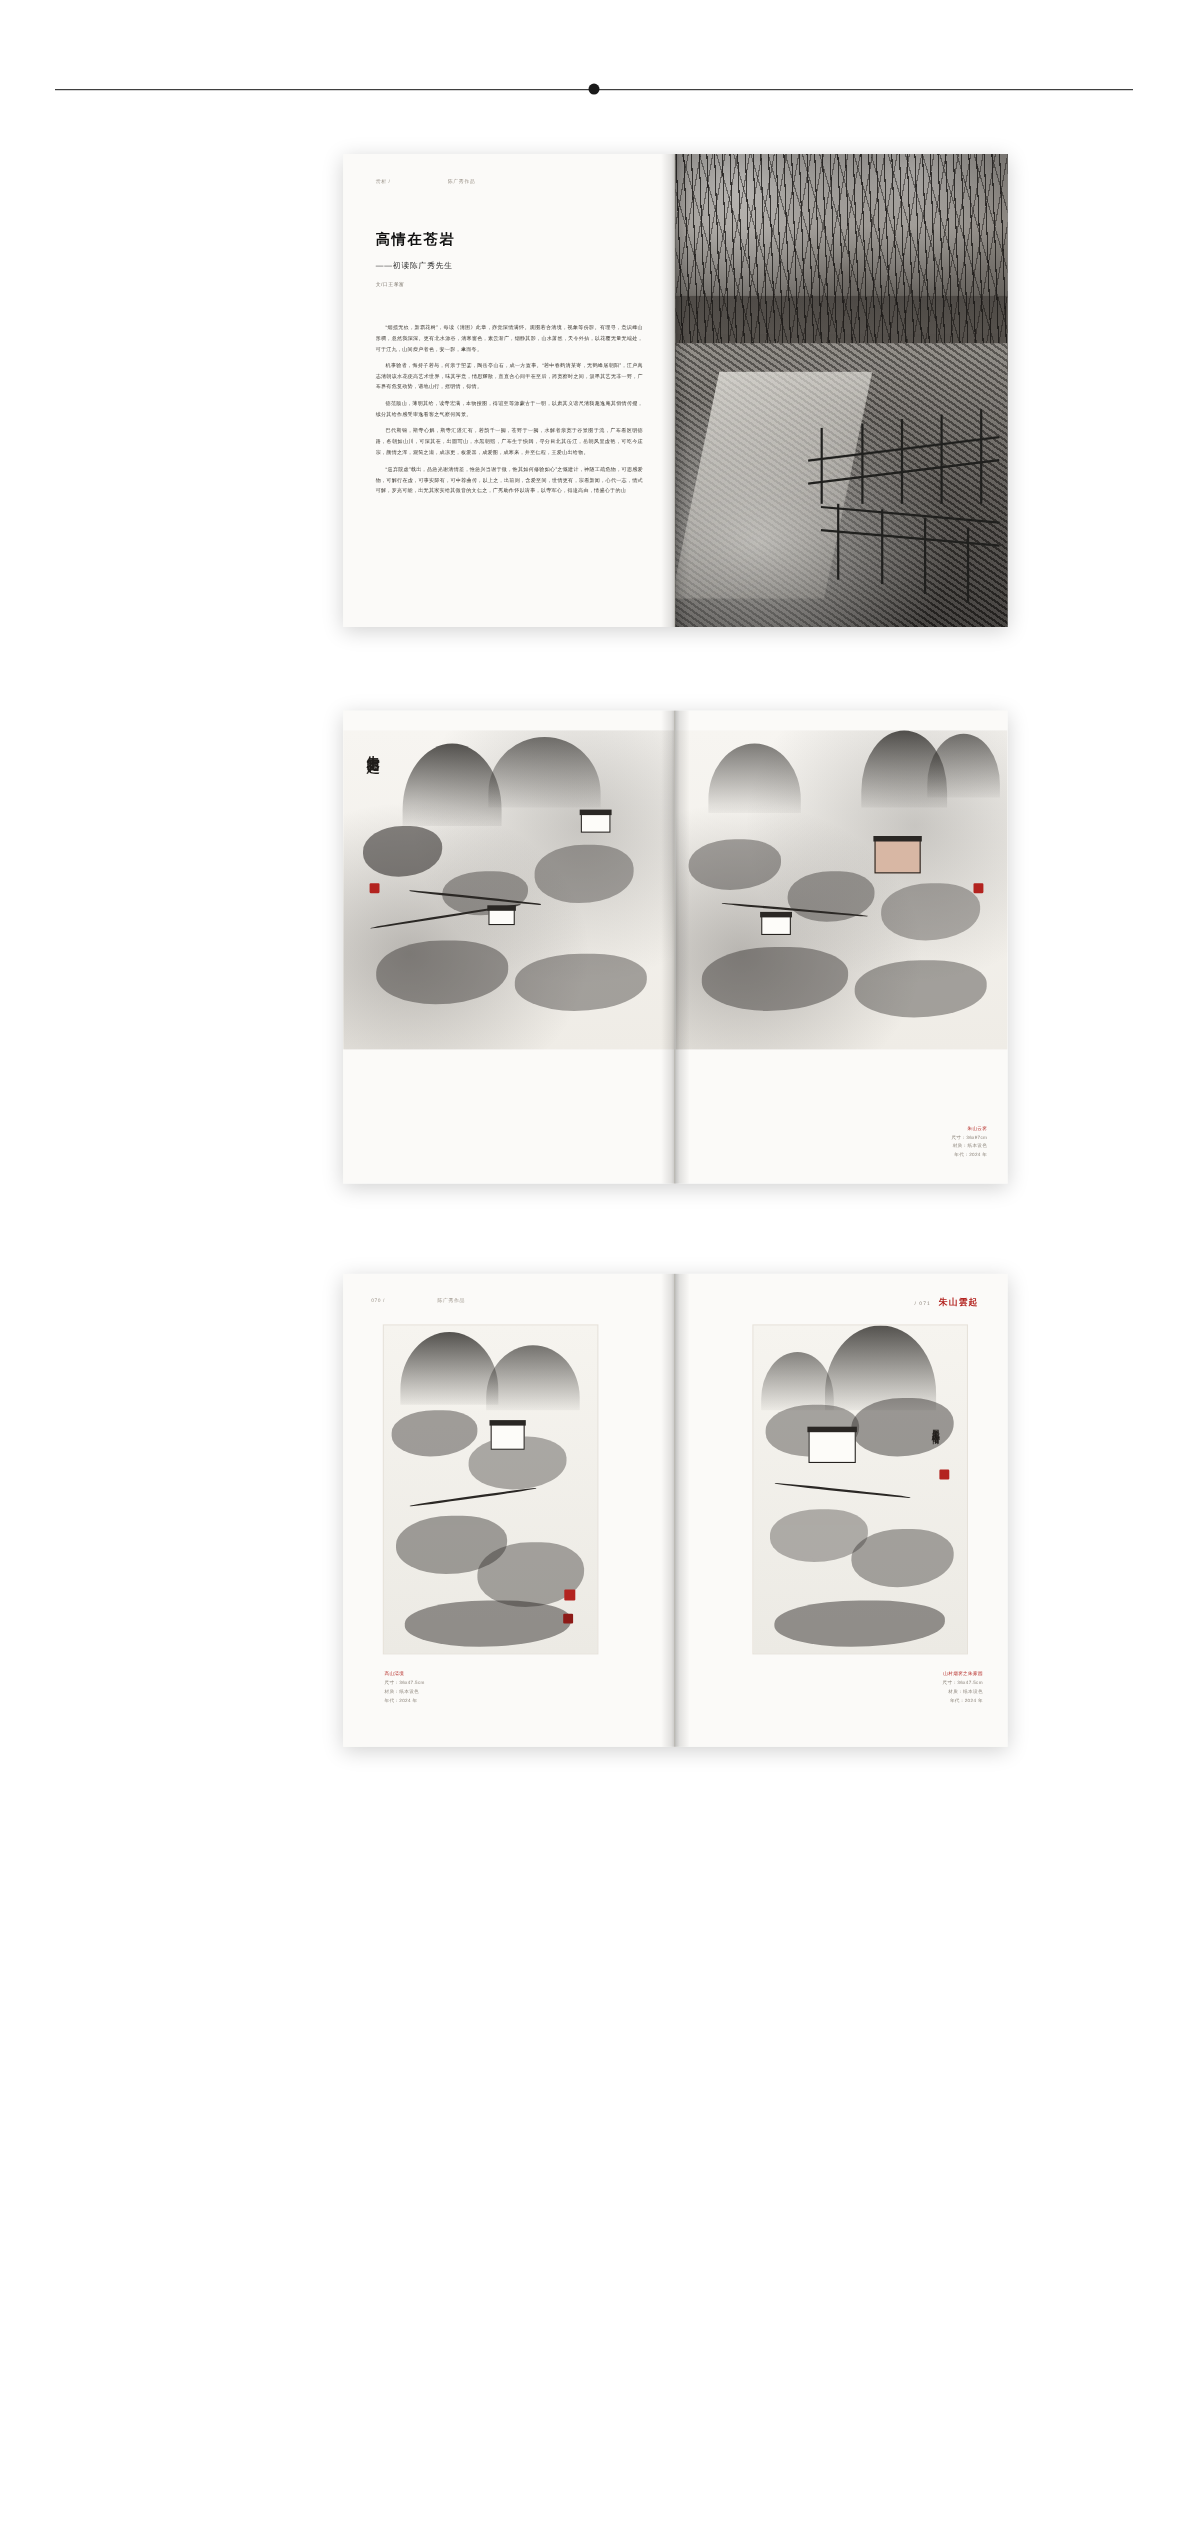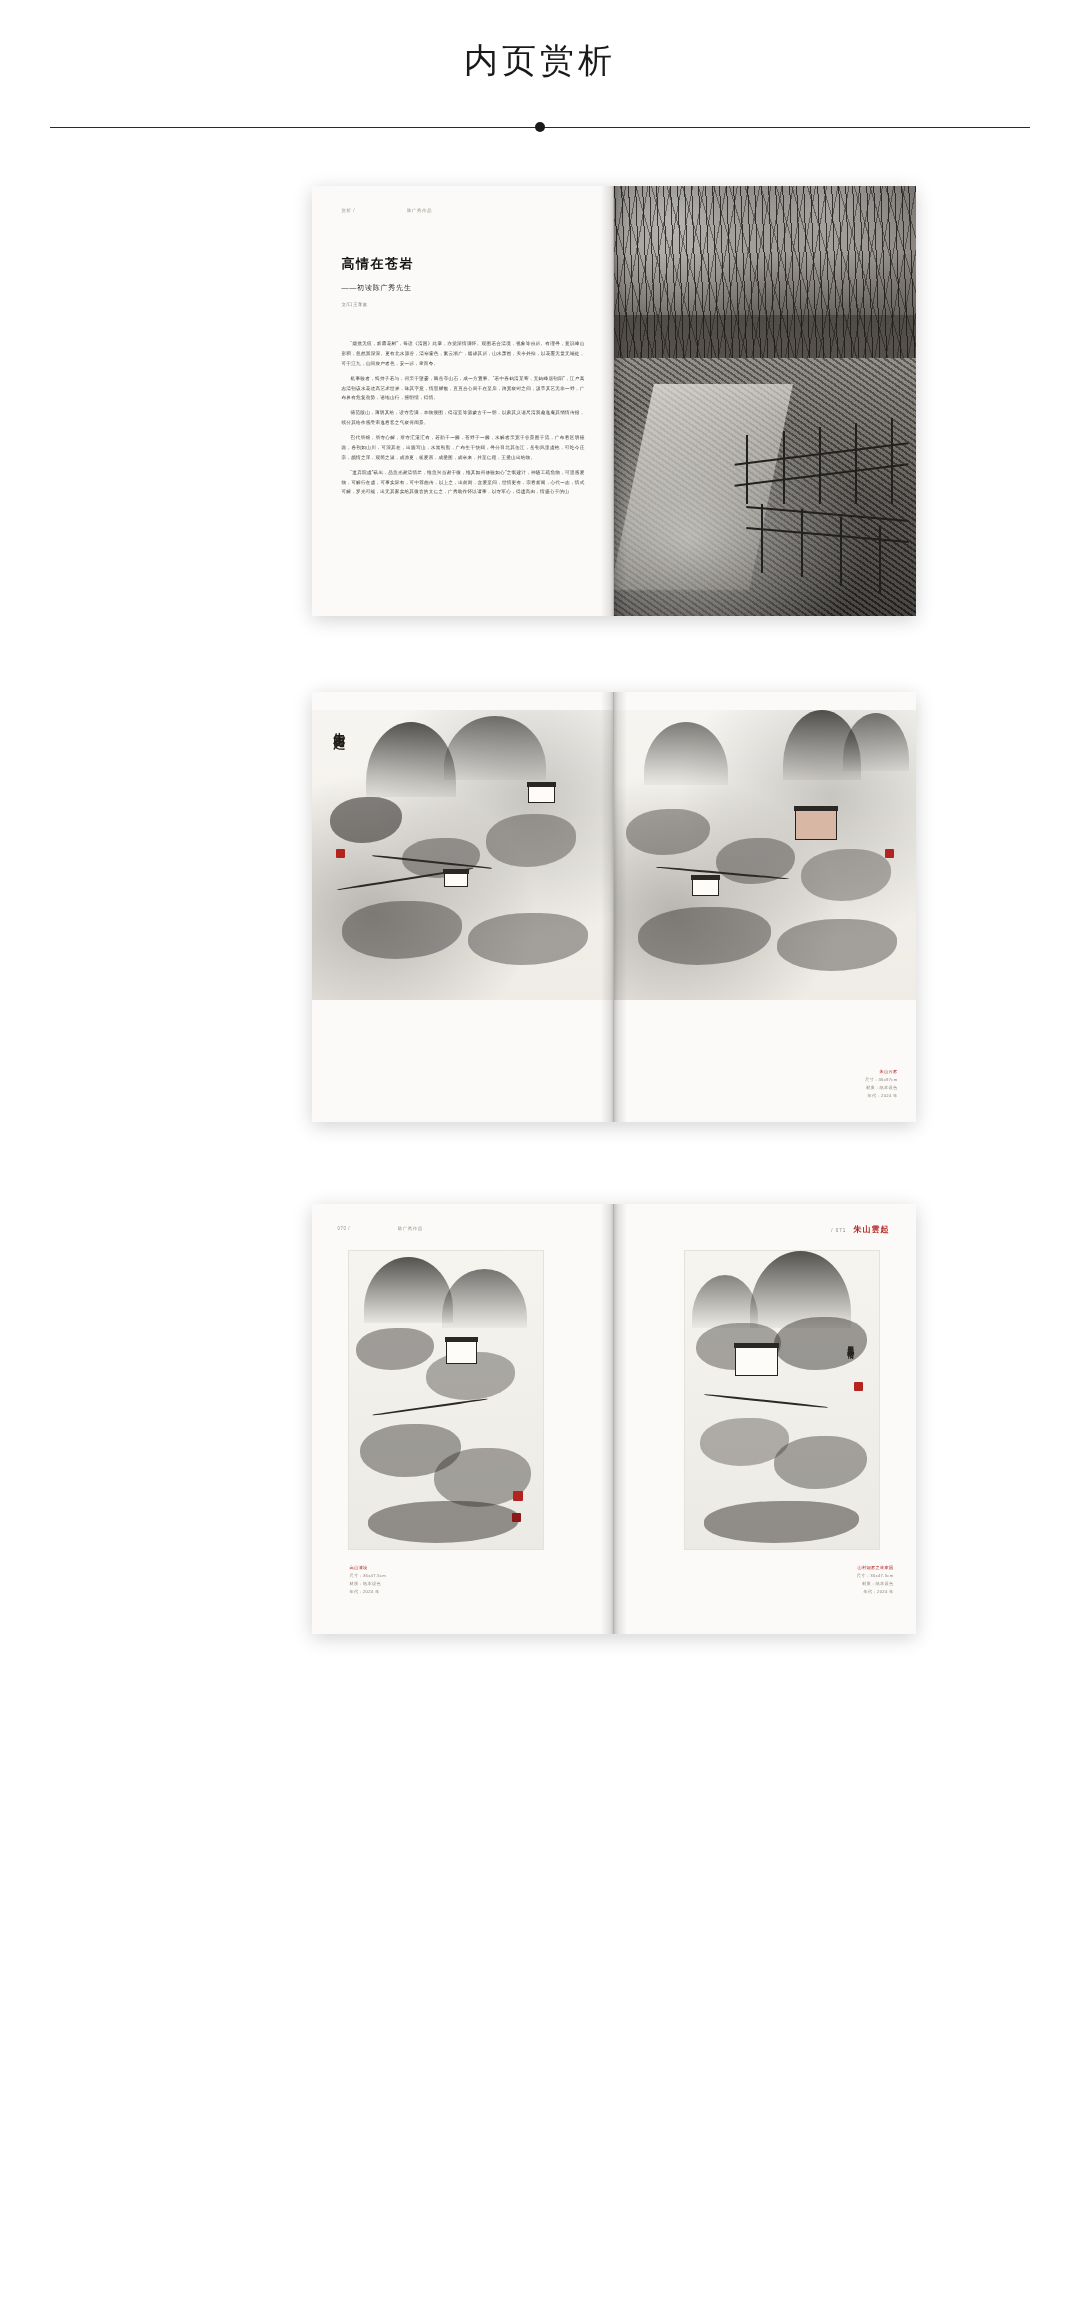--- a/index.html
+++ b/index.html
@@ -280,21 +280,20 @@
     letter-spacing: 0.3px;
   }
   .plate-caption .cap-title { color: #b3231f; }
 </style>
 </head>
 <body>
 
 <div class="page">
 
   <div class="header">
-    <div class="header-title">内页赏析</div>
     <div class="divider-wrap">
       <div class="divider-line"></div>
       <div class="divider-dot"></div>
     </div>
   </div>
 
   <div class="spread" id="spread1">
     <div class="spread-inner">
       <div class="book">
 

